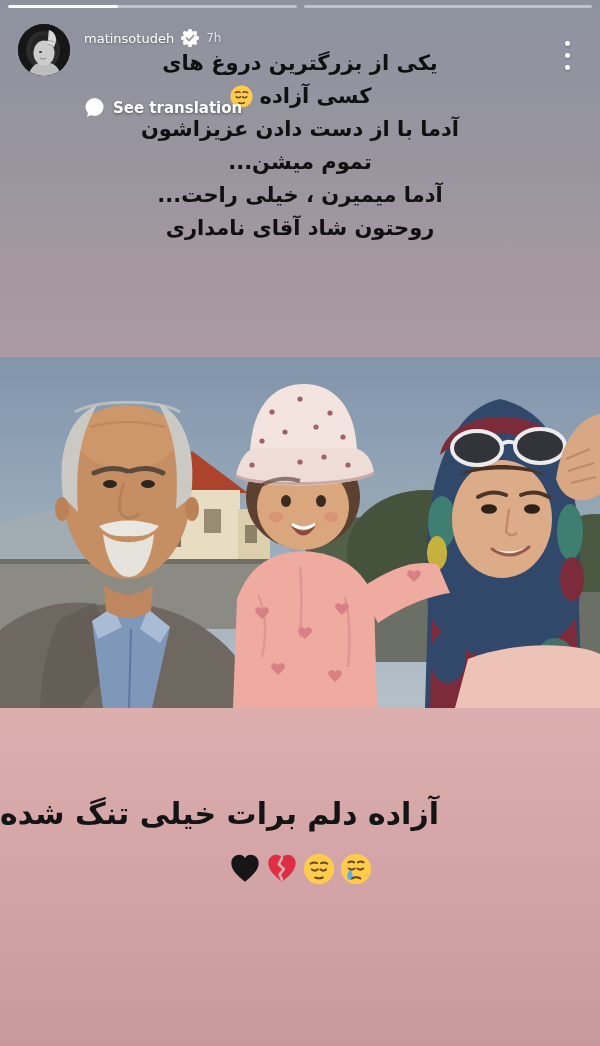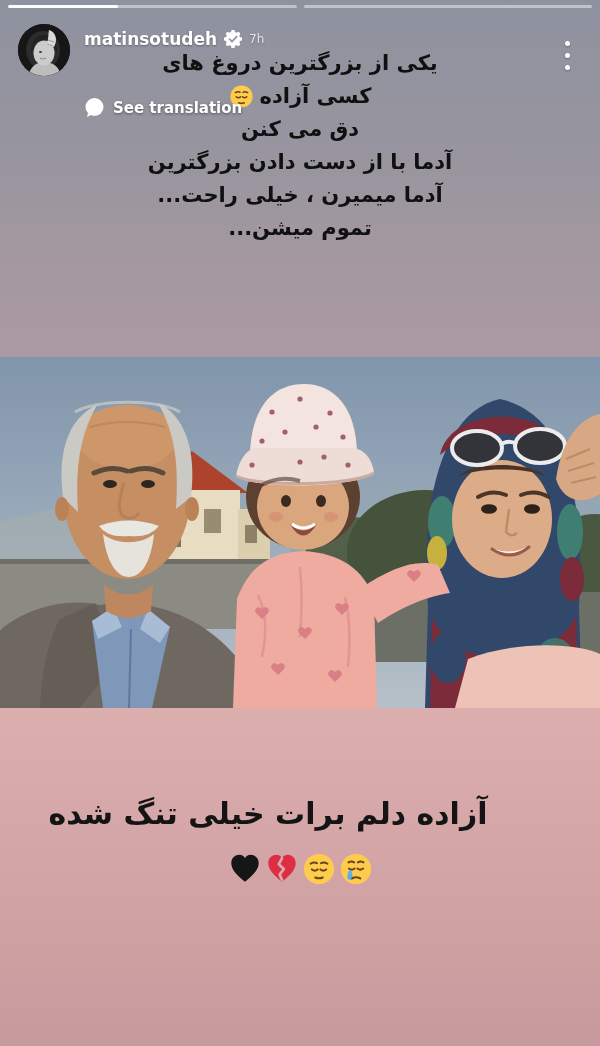--- a/index.html
+++ b/index.html
@@ -19,38 +19,38 @@
     background:linear-gradient(180deg,#dcaeae 0%,#d5a6a7 40%,#c69a9d 100%);
   }
   
   .progress{position:absolute;top:5px;left:0;width:600px;display:flex;gap:7px;padding:0 8px;box-sizing:border-box;}
   .progress .seg{flex:1;height:3px;border-radius:2px;background:rgba(255,255,255,.45);overflow:hidden;}
   .progress .seg .fill{height:100%;background:rgba(255,255,255,.95);border-radius:2px;width:38%;}
   
   .header{position:absolute;top:0;left:0;width:600px;height:90px;z-index:5;}
   .avatar{position:absolute;top:24px;left:18px;width:52px;height:52px;border-radius:50%;overflow:hidden;background:#151515;}
   .uname-row{position:absolute;top:29px;left:84px;display:flex;align-items:center;gap:7px;}
-  .uname{color:#fff;font-weight:bold;font-size:17px;text-shadow:0 1px 2px rgba(0,0,0,.35);}
+  .uname{color:#fff;font-weight:normal;font-size:13px;text-shadow:0 1px 2px rgba(0,0,0,.35);}
   .time{color:rgba(255,255,255,.8);font-size:12px;text-shadow:0 1px 2px rgba(0,0,0,.3);}
   .translate-row{position:absolute;top:57px;left:84px;display:flex;align-items:center;gap:8px;cursor:pointer;margin-top:40px;}
   .translate-label{color:#fff;font-weight:bold;font-size:15px;text-shadow:0 1px 3px rgba(0,0,0,.45);}
   .dots{position:absolute;top:37px;right:26px;display:flex;flex-direction:column;gap:7px;padding:4px;cursor:pointer;}
   .dots i{width:5px;height:5px;border-radius:50%;background:#fff;box-shadow:0 1px 2px rgba(0,0,0,.3);}
   
   .story-text{
     position:absolute;top:47px;left:0;width:600px;z-index:3;
     direction:rtl;text-align:center;color:#101010;font-weight:bold;
     font-size:21px;line-height:33px;
   }
   .story-text .ln{white-space:nowrap;}
   .story-text .emoji-inline{vertical-align:-6px;margin-right:6px;}
   
   .caption{
     position:absolute;top:88px;left:0;width:536px;
-    direction:rtl;text-align:center;color:#141414;font-weight:bold;font-size:30px;
+    direction:rtl;text-align:left;color:#141414;font-weight:bold;font-size:30px;
   }
   .emoji-row{
     position:absolute;top:144px;left:0;width:600px;
     display:flex;justify-content:center;align-items:center;gap:3px;direction:ltr;
   }
   .emoji-row svg{display:block;}
 </style>
 </head>
 <body>
 
@@ -63,24 +63,24 @@
       <div class="ln">
         <span>کسی آزاده</span><svg class="emoji-inline" width="25" height="25" viewBox="0 0 36 36">
             <circle cx="18" cy="18" r="16" fill="#ffcb4c"></circle>
             <path d="M9,12.5 Q13,10 16,12" stroke="#65471b" stroke-width="2" fill="none" stroke-linecap="round"></path>
             <path d="M20,12 Q23,10 27,12.5" stroke="#65471b" stroke-width="2" fill="none" stroke-linecap="round"></path>
             <path d="M10.5,18.5 Q13.5,21 16.5,18.5" stroke="#65471b" stroke-width="2.2" fill="none" stroke-linecap="round"></path>
             <path d="M19.5,18.5 Q22.5,21 25.5,18.5" stroke="#65471b" stroke-width="2.2" fill="none" stroke-linecap="round"></path>
             <path d="M14,27 Q18,28.6 22,27" stroke="#65471b" stroke-width="2.2" fill="none" stroke-linecap="round"></path>
           </svg>
       </div>
-      <div class="ln">دق می کنن</div>
-      <div class="ln">آدما با از دست دادن بزرگترین</div>
+      <div class="ln">آدما با از دست دادن عزیزاشون</div>
+      <div class="ln">تموم میشن...</div>
       <div class="ln">آدما میمیرن ، خیلی راحت...</div>
-      <div class="ln">تموم میشن...</div>
+      <div class="ln">روحتون شاد آقای نامداری</div>
     </div>
 
     <div class="header">
       <div class="progress">
         <div class="seg">
             <div class="fill"></div>
           </div>
         <div class="seg"></div>
       </div>
 

